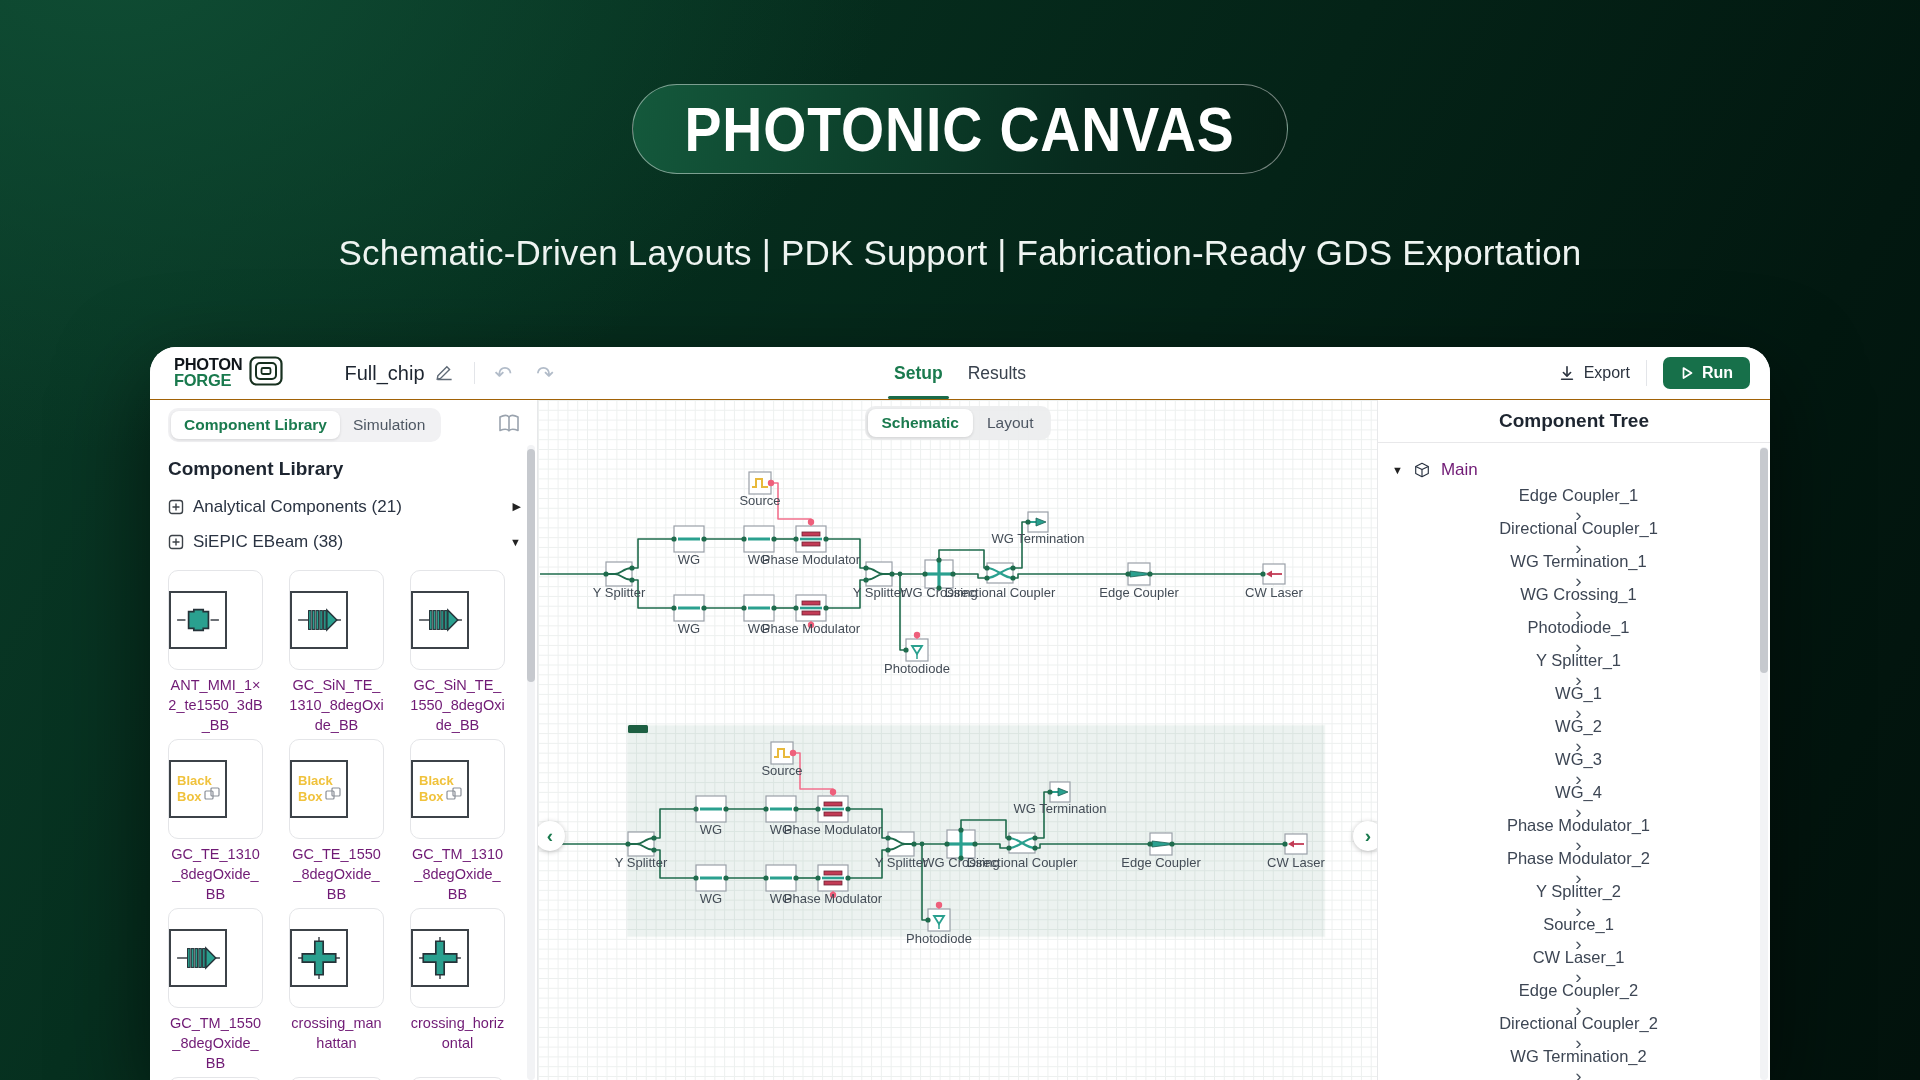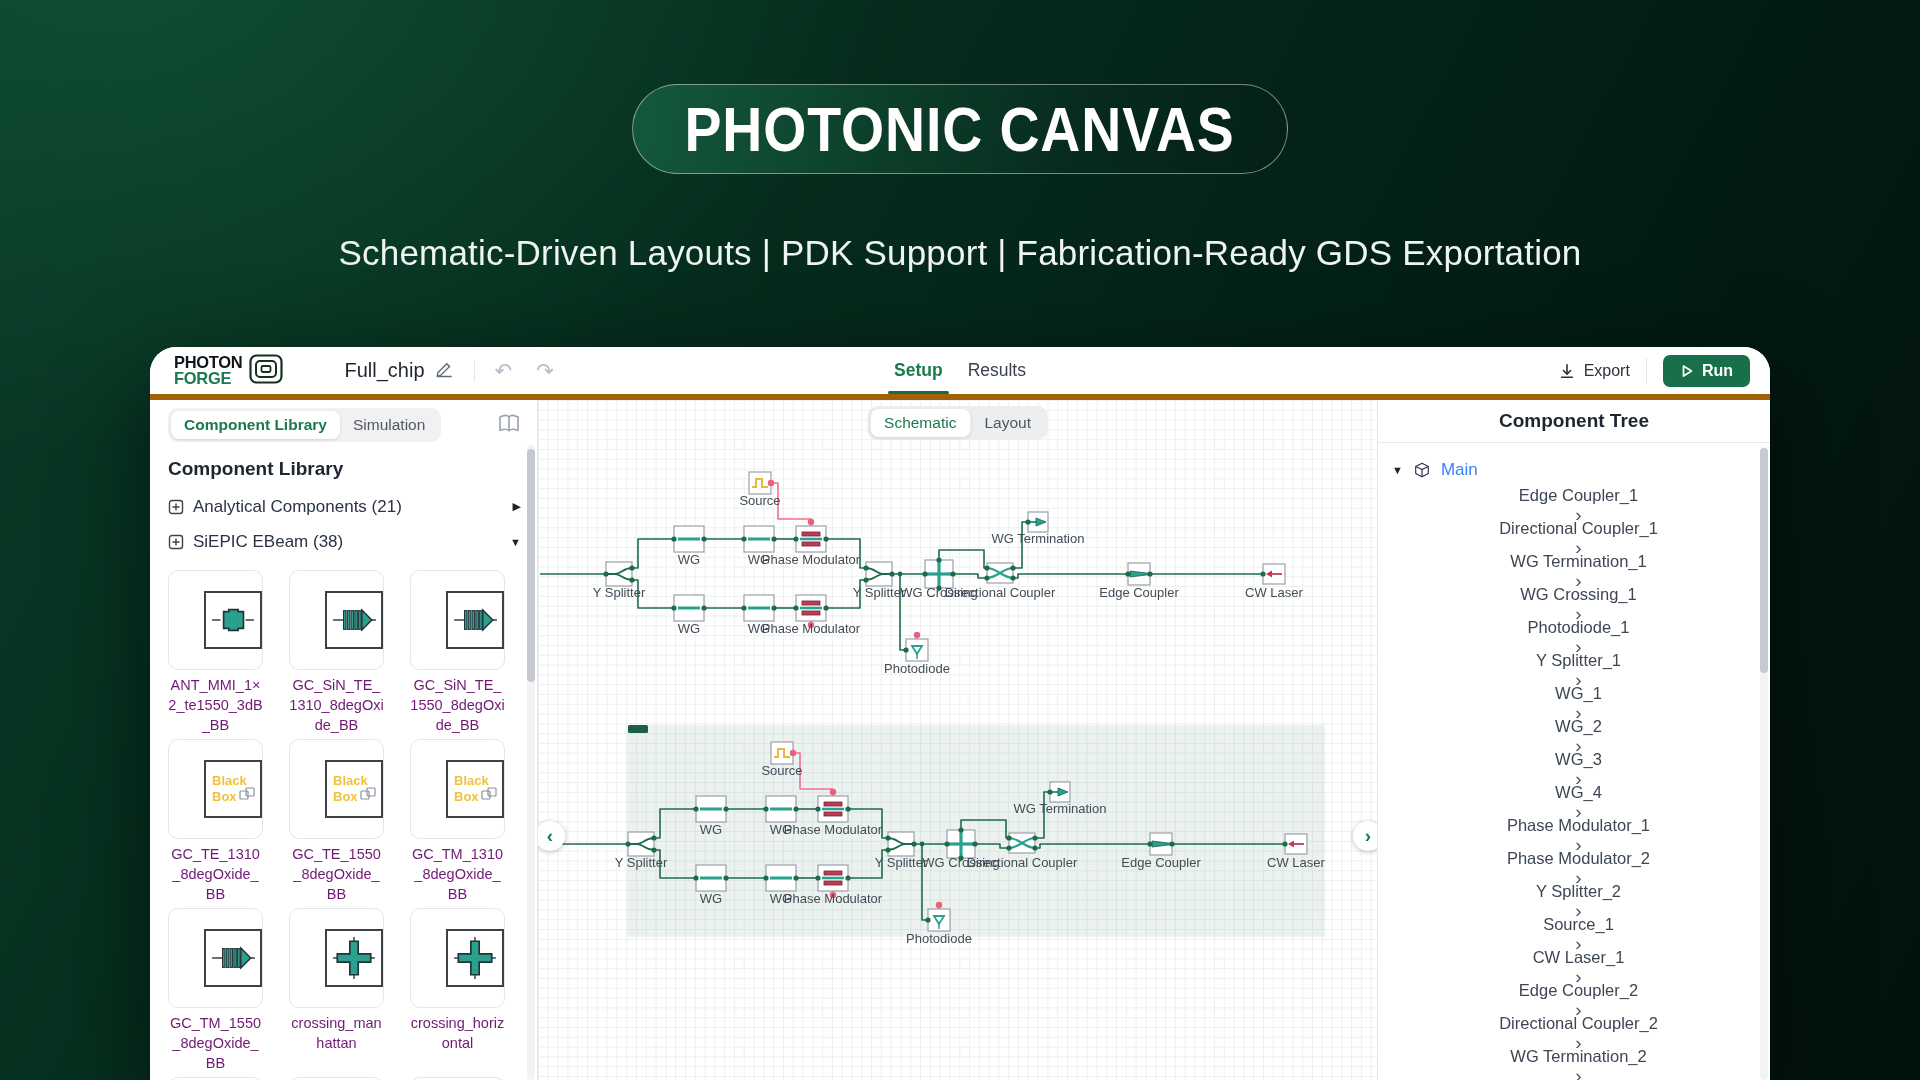--- a/index.html
+++ b/index.html
@@ -27,21 +27,21 @@
   }
 
   
   .window {
     position:absolute; left:150px; top:347px; width:1620px; height:733px;
     background:#fff; border-radius:26px 26px 0 0; overflow:hidden;
     box-shadow:0 30px 90px rgba(0,0,0,0.55);
   }
 
   
-  .topbar { height:53px; background:#fff; border-bottom:6px solid #a16207;
+  .topbar { height:53px; background:#fff; border-bottom:1px solid #a16207;
     display:flex; align-items:center; padding:0 20px 0 24px; position:relative; }
   .logo { display:flex; align-items:center; gap:6px; }
   .logo-text { line-height:0.95; font-weight:900; font-size:16.5px; letter-spacing:-0.3px; }
   .logo-l1 { color:#10151a; } .logo-l2 { color:#1a7a4e; }
   .proj { display:flex; align-items:center; gap:10px; margin-left:62px; }
   .proj-name { font-size:20px; color:#1d2530; font-weight:500; }
   .tb-sep { width:1px; height:22px; background:#e3e5e9; margin:0 10px; }
   .hist-btn { font-size:21px; color:#b2bcc9; cursor:default; line-height:1; }
   .center-tabs { position:absolute; left:50%; transform:translateX(-50%); top:0;
     height:100%; display:flex; gap:25px; align-items:center; }
@@ -67,21 +67,21 @@
     box-shadow:0 1px 3px rgba(0,0,0,0.12); }
   .sb-head-row { display:flex; align-items:flex-start; justify-content:space-between; }
   .lib-heading { font-size:19px; font-weight:700; color:#1d2530; margin-top:16px; }
   .group-row { display:flex; align-items:center; gap:9px; height:33px; margin-top:2px; }
   .group-label { font-size:17px; color:#2a3342; flex:1; }
   .group-caret { font-size:11px; color:#222; }
   .cards { margin-top:12px; display:grid; grid-template-columns:repeat(3, 95px);
     column-gap:26px; row-gap:4px; }
   .card { width:95px; }
   .thumb { height:100px; border:1px solid #e4e5e8; border-radius:10px; background:#fff;
-    display:flex; align-items:center; justify-content:flex-end; }
+    display:flex; align-items:center; justify-content:flex-start; }
   .iconbox { width:58px; height:58px; border:2px solid #3c4248; background:#fff;
     display:flex; align-items:center; justify-content:center; position:relative; }
   .card-label { margin-top:5px; font-size:14.5px; line-height:1.38; color:#701a75;
     text-align:center; word-break:break-all; min-height:40px; }
   .bb-text { color:#f0c23c; font-size:13px; font-weight:600; line-height:1.2;
     text-align:left; padding-left:6px; }
   .bb-cubes { position:absolute; right:4px; bottom:10px; }
   .sb-scroll-track { position:absolute; right:2px; top:45px; bottom:0; width:8px;
     background:#f2f3f5; border-radius:4px; }
   .sb-scroll-thumb { position:absolute; right:2px; top:49px; height:233px; width:8px;
@@ -90,38 +90,38 @@
   
   .canvas { flex:1; position:relative; background:#fff;
     background-image:
       linear-gradient(#edf0ef 1px, transparent 1px),
       linear-gradient(90deg, #edf0ef 1px, transparent 1px);
     background-size:9.8px 9.8px; overflow:hidden; }
   .canvas-tabs { position:absolute; left:50%; transform:translateX(-50%); top:6px;
     background:rgba(236,237,238,0.92); border-radius:10px; padding:3px;
     display:flex; z-index:3; }
   .ctab { font-size:15.5px; color:#4e5763; padding:5px 14px; border-radius:8px; }
-  .ctab.active { background:#fff; color:#1a7a4e; font-weight:400;
+  .ctab.active { background:#fff; color:#1a7a4e; font-weight:700;
     box-shadow:0 1px 3px rgba(0,0,0,0.12); }
   #schematic-svg { position:absolute; left:0; top:0; }
   .edge-btn { position:absolute; width:30px; height:30px; border-radius:50%;
     background:#fff; box-shadow:0 1px 5px rgba(0,0,0,0.25); color:#1a7a4e;
     font-size:19px; font-weight:700; display:flex; align-items:center;
     justify-content:center; z-index:4; }
 
   
   .tree-panel { width:393px; border-left:1px solid #e7e8ea; background:#fff;
     position:relative; overflow:hidden; }
   .tree-header { height:43px; border-bottom:1px solid #e8e8ea; display:flex;
     align-items:center; justify-content:center; font-size:19px; font-weight:700;
     color:#1d2530; }
   .tree-body { padding:10px 26px 0 14px; }
   .tree-root { display:flex; align-items:center; gap:10px; height:33px; }
   .tree-caret { font-size:11px; color:#222; }
-  .tree-root-label { font-size:17px; color:#3b82f6; }
+  .tree-root-label { font-size:17px; color:#701a75; }
   .tree-item { display:flex; align-items:center; height:33px; padding-left:21px;flex-direction:column; }
   .tree-item-label { flex:1; font-size:16.5px; color:#3d4654; }
   .tree-chevron { font-size:19px; color:#4a5460; line-height:1; }
   .tp-scroll-track { position:absolute; right:2px; top:47px; bottom:0; width:8px;
     background:#f2f3f5; border-radius:4px; }
   .tp-scroll-thumb { position:absolute; right:2px; top:48px; height:225px; width:8px;
     background:#c6c9ce; border-radius:4px; }
 </style>
 </head>
 <body>

